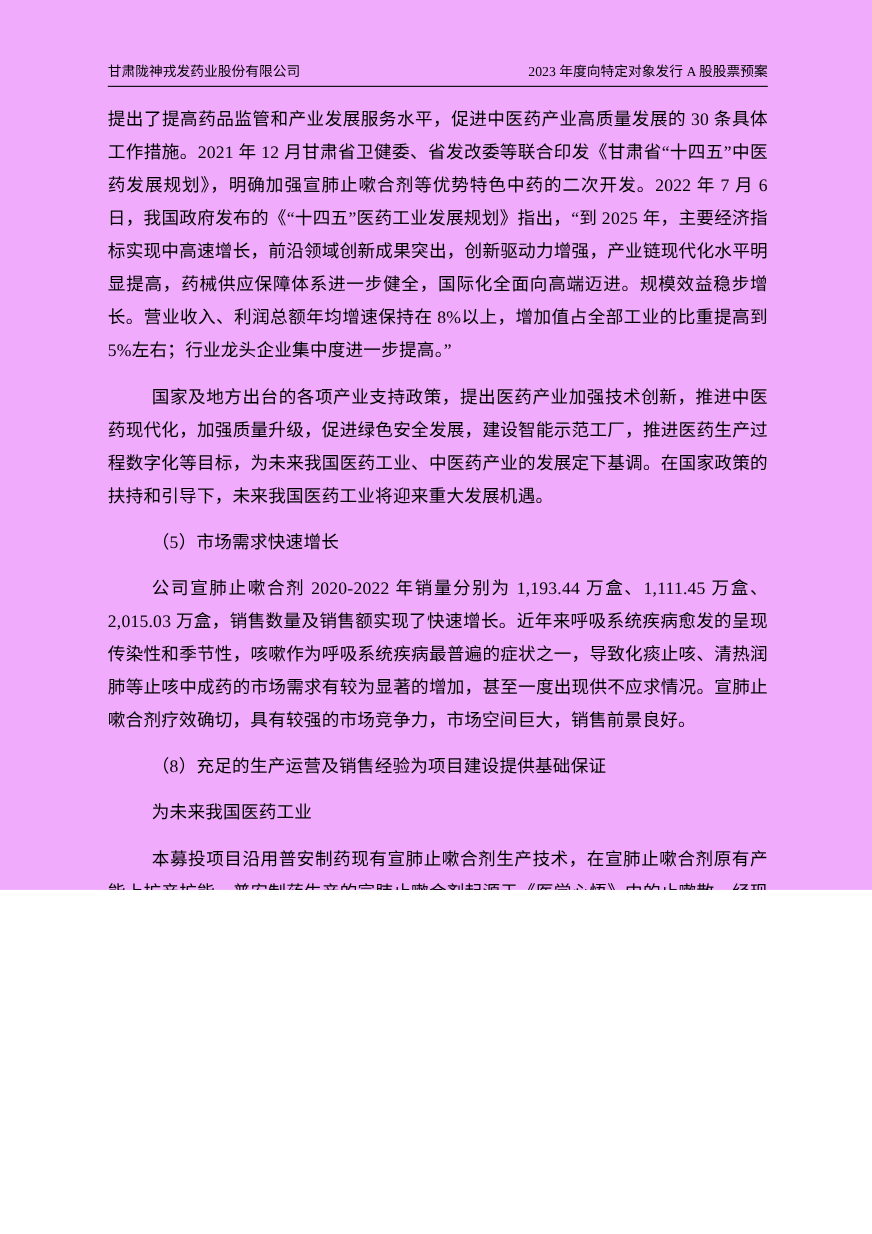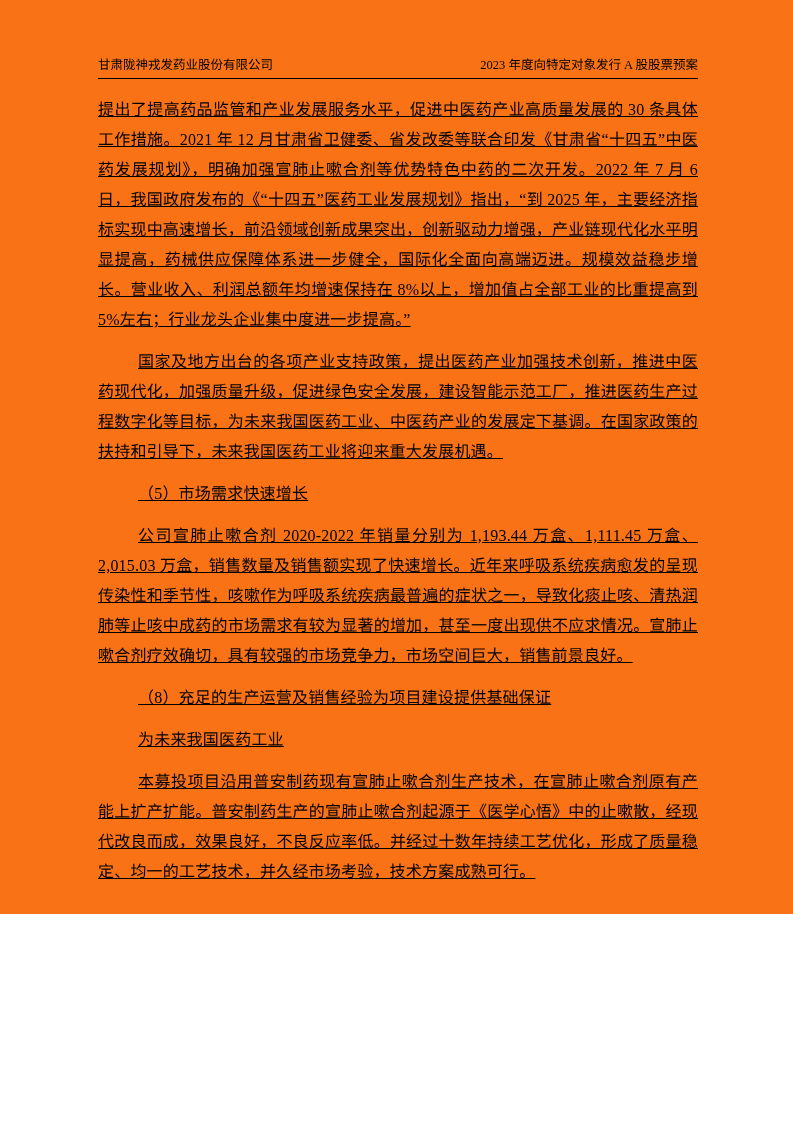--- a/index.html
+++ b/index.html
@@ -3,22 +3,22 @@
 <meta charset="utf-8">
 <style>
   html, body {
     margin: 0;
     padding: 0;
     background: #ffffff;
   }
   .page {
     position: relative;
     width: 793px;
-    height: 914px;
-    background: #f97316;
+    height: 809px;
+    background: #f0abfc;
     color: #000000;
     font-family: "Liberation Serif", "DejaVu Serif", serif;
     overflow: hidden;
   }
   
   .page-header {
     position: absolute;
     top: 56px;
     left: 98px;
     width: 600px;
@@ -44,21 +44,20 @@
     left: 98px;
     width: 600px;
     font-size: 16px;
     line-height: 30px;
     text-align: justify;
     text-justify: inter-character;
     letter-spacing: 0.2px;
   }
   .doc-body p {
     margin: 0 0 12px 0;
-    text-decoration: underline;
   }
   .para-noindent  { text-indent: 0; }
   .para-indent    { text-indent: 40px; }
   .section-head   { text-indent: 40px; }
   .sub-head       { text-indent: 40px; }
   
   .page-footer {
     position: absolute;
     top: 1024px;
     left: 0;

